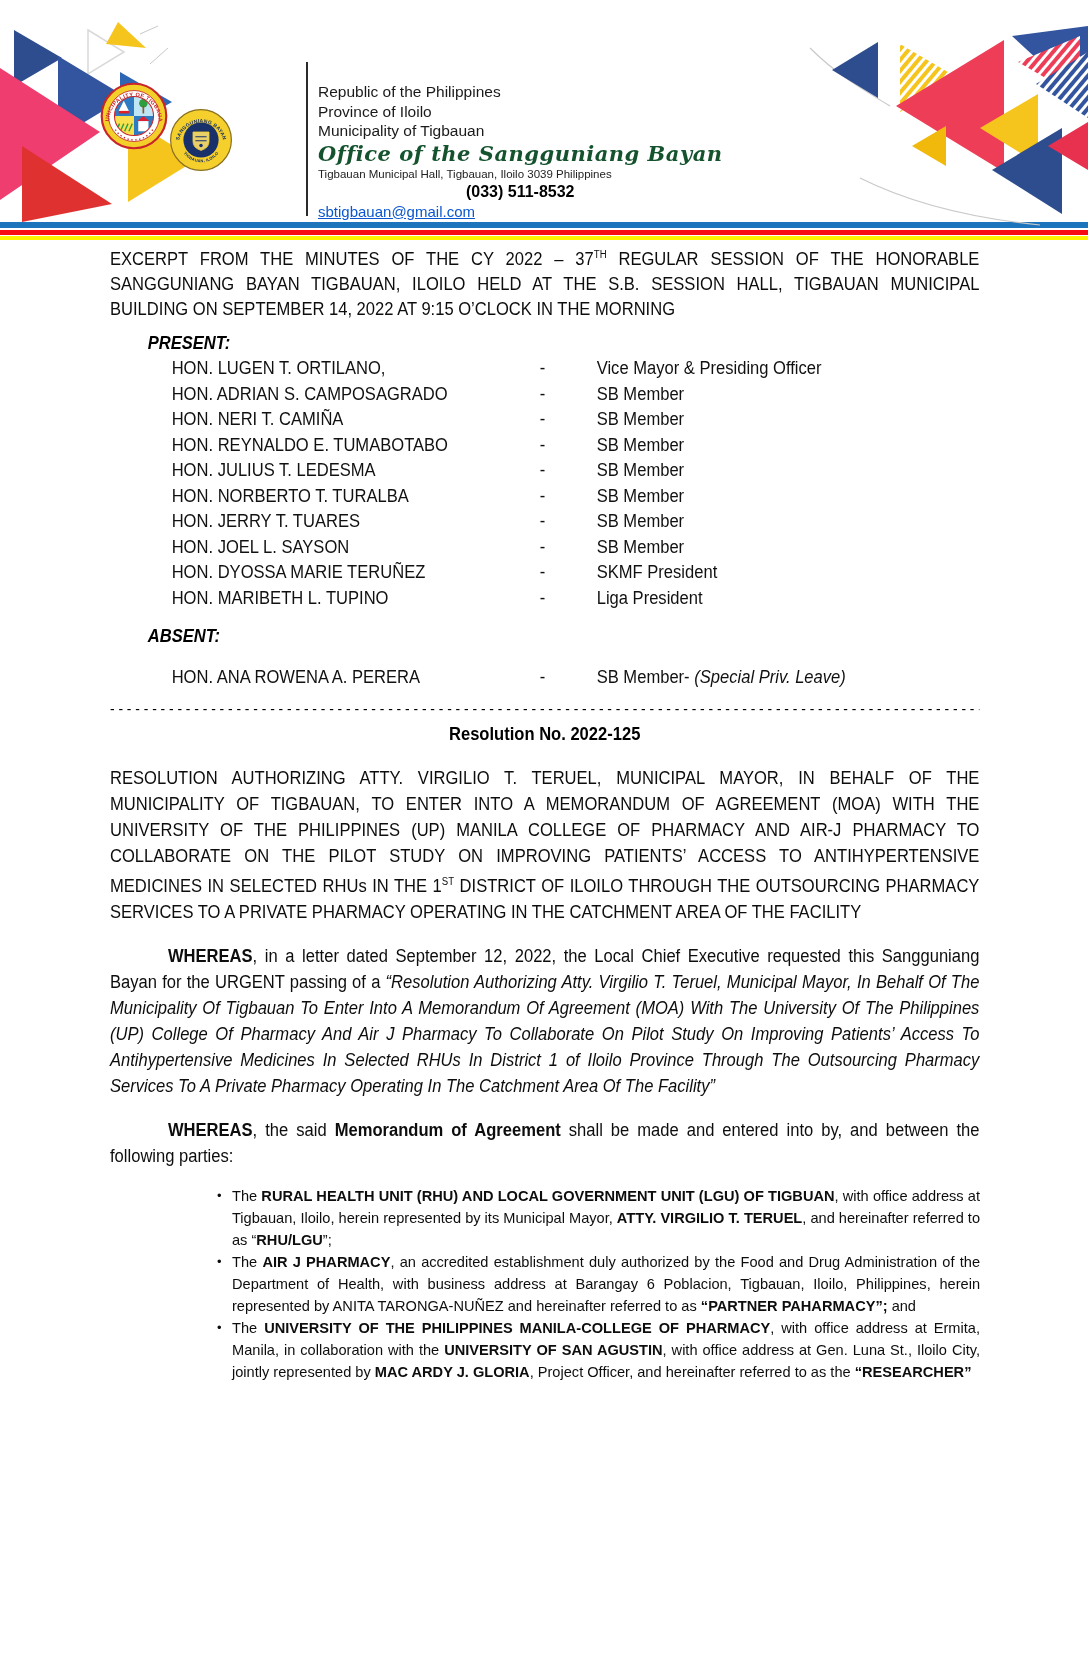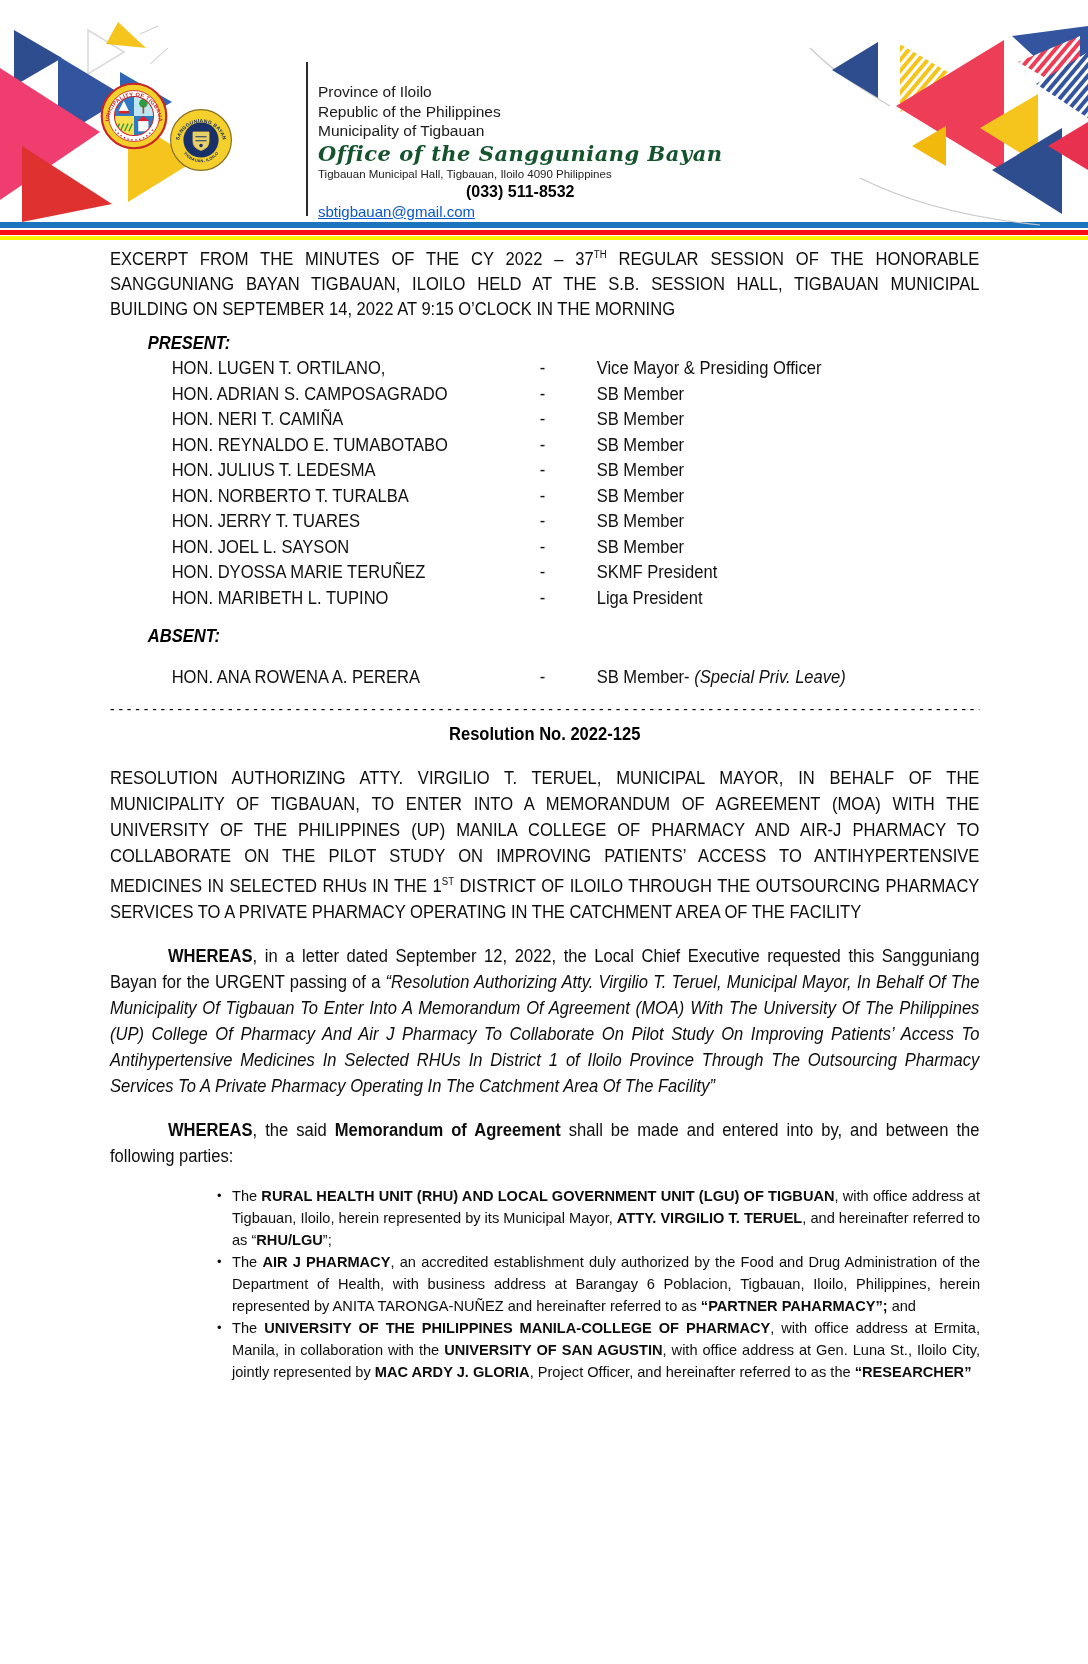--- a/index.html
+++ b/index.html
@@ -137,25 +137,25 @@
       </text>
       <circle cx="40" cy="40" r="22" fill="#18316b"></circle>
       <path d="M30,30 h20 v12 q0,8 -10,11 q-10,-3 -10,-11 z" fill="#e7d06b" stroke="#f5d02c" stroke-width="1"></path>
       <path d="M33,36 h14 M33,41 h14" stroke="#18316b" stroke-width="1.4"></path>
       <circle cx="40" cy="47" r="2.2" fill="#18316b"></circle>
     </svg>
 
     <div class="lh-divider"></div>
 
     <div class="lh-text">
+      <div>Republic of the Philippines</div>
       <div>Province of Iloilo</div>
-      <div>Republic of the Philippines</div>
       <div>Municipality of Tigbauan</div>
       <div class="lh-office">Office of the Sangguniang Bayan</div>
-      <div class="lh-address">Tigbauan Municipal Hall, Tigbauan, Iloilo 4090 Philippines</div>
+      <div class="lh-address">Tigbauan Municipal Hall, Tigbauan, Iloilo 3039 Philippines</div>
       <div class="lh-phone">(033) 511-8532</div>
       <a href="#" class="lh-email">sbtigbauan@gmail.com</a>
     </div>
   </header>
 
   <div class="bars">
     <div class="bar-blue"></div>
     <div class="bar-red"></div>
     <div class="bar-yellow"></div>
   </div>

